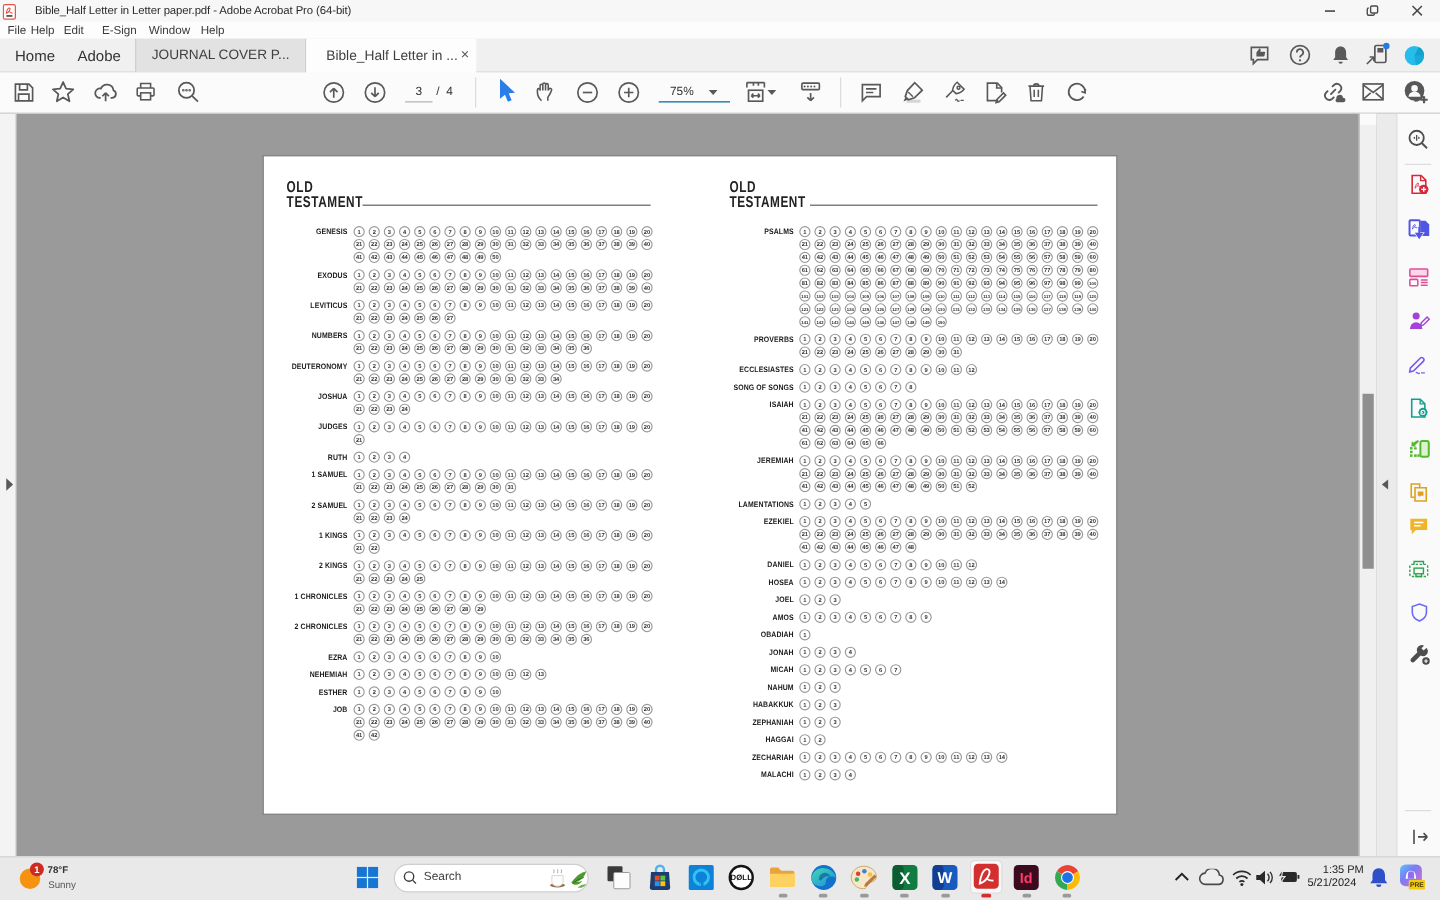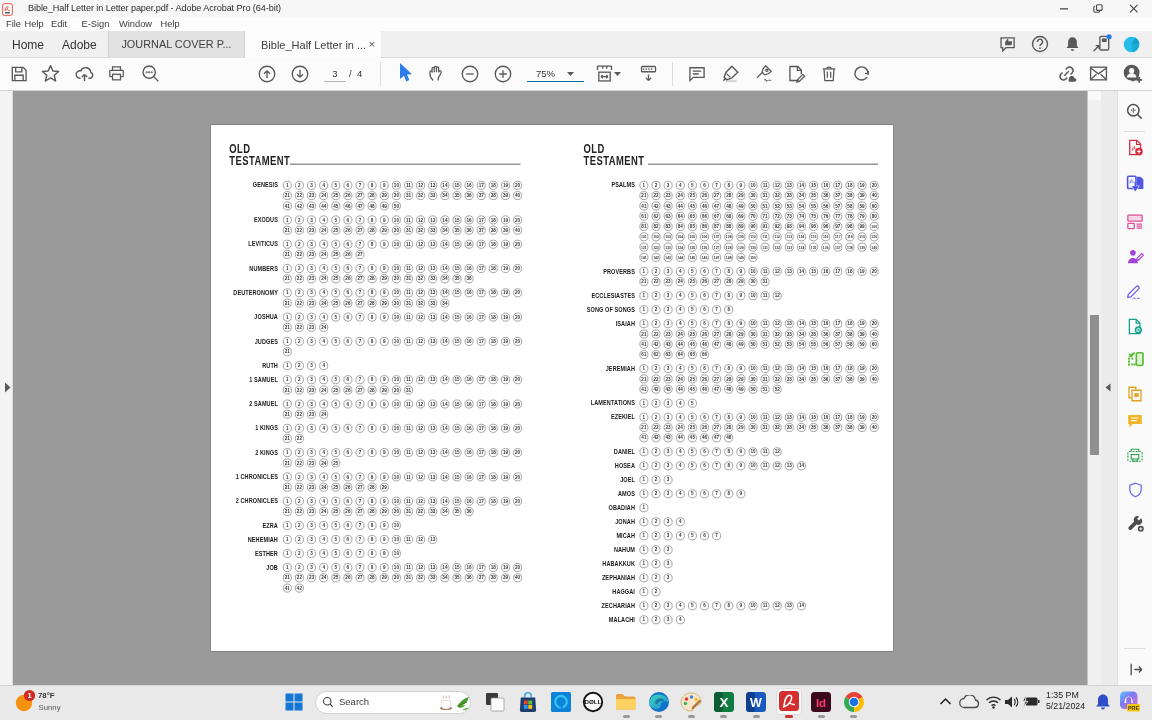--- a/index.html
+++ b/index.html
@@ -2326,21 +2326,21 @@
 </svg>
 <svg class="abs" style="left:1003px;top:694px" width="16" height="16" viewBox="0 0 16 16">
  <path d="M2 6 h3 l4 -3.5 V13.5 L5 10 H2 z" fill="#2a2a2a"></path>
  <path d="M11 5 a4.2 4.2 0 0 1 0 6 M13 3.5 a6.5 6.5 0 0 1 0 9" fill="none" stroke="#2a2a2a" stroke-width="1.1"></path>
 </svg>
 <svg class="abs" style="left:1021px;top:694px" width="19" height="15" viewBox="0 0 19 15">
  <rect x="4.5" y="3.5" width="12" height="8" rx="1.5" fill="#2a2a2a"></rect>
  <rect x="17" y="6" width="1.5" height="3" fill="#2a2a2a"></rect>
  <path d="M5.2 1.2 L1.5 7 h2.6 L2.6 13 L7 7.3 H4.3 z" fill="#2a2a2a" stroke="#e9e9e9" stroke-width="0.9"></path>
 </svg>
-<div class="abs" style="left:1046px;top:689.5px;width:45px;height:11px;font-size:8.8px;color:#222;">1:35 PM</div>
+<div class="abs" style="left:1046px;top:689.5px;width:45px;height:11px;font-size:8.8px;color:#222;text-align:right">1:35 PM</div>
 <div class="abs" style="left:1040px;top:700.5px;width:51px;height:11px;font-size:8.8px;color:#222;text-align:center">5/21/2024</div>
 <svg class="abs" style="left:1095px;top:693px" width="16" height="18" viewBox="0 0 16 18">
  <path d="M8 1.5 c3.2 0 5 2.4 5 5.5 v4 l1.8 2.5 h-13.6 l1.8 -2.5 v-4 c0-3.1 1.8-5.5 5-5.5 z" fill="#2e4fc9"></path>
  <path d="M6 14.5 a2 2 0 0 0 4 0 z" fill="#2e4fc9"></path>
 </svg>
 <svg class="abs" style="left:1118px;top:690px" width="23" height="24" viewBox="0 0 23 24">
  <defs>
       <linearGradient id="cop" x1="0" y1="0" x2="1" y2="1">
         <stop offset="0" stop-color="#5ac8f5"></stop>
         <stop offset="0.4" stop-color="#7b7bf5"></stop>

